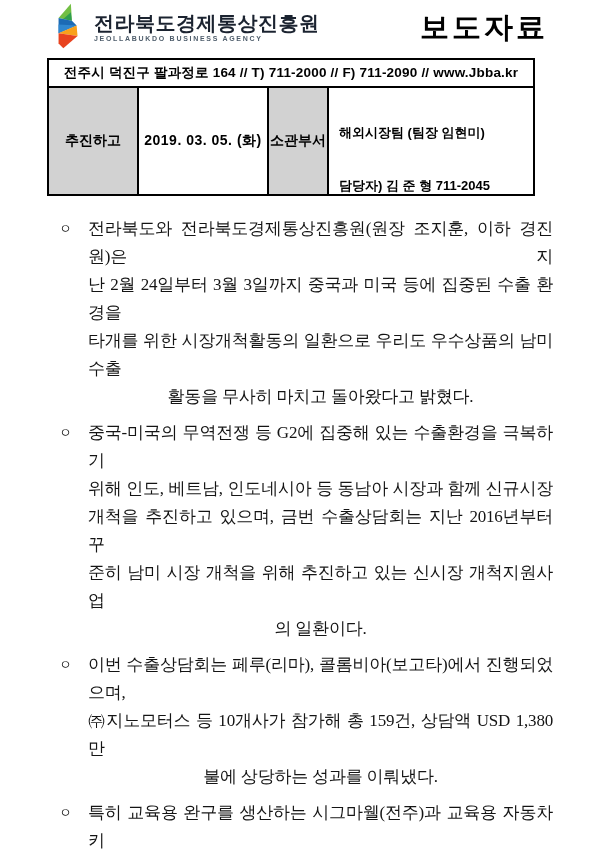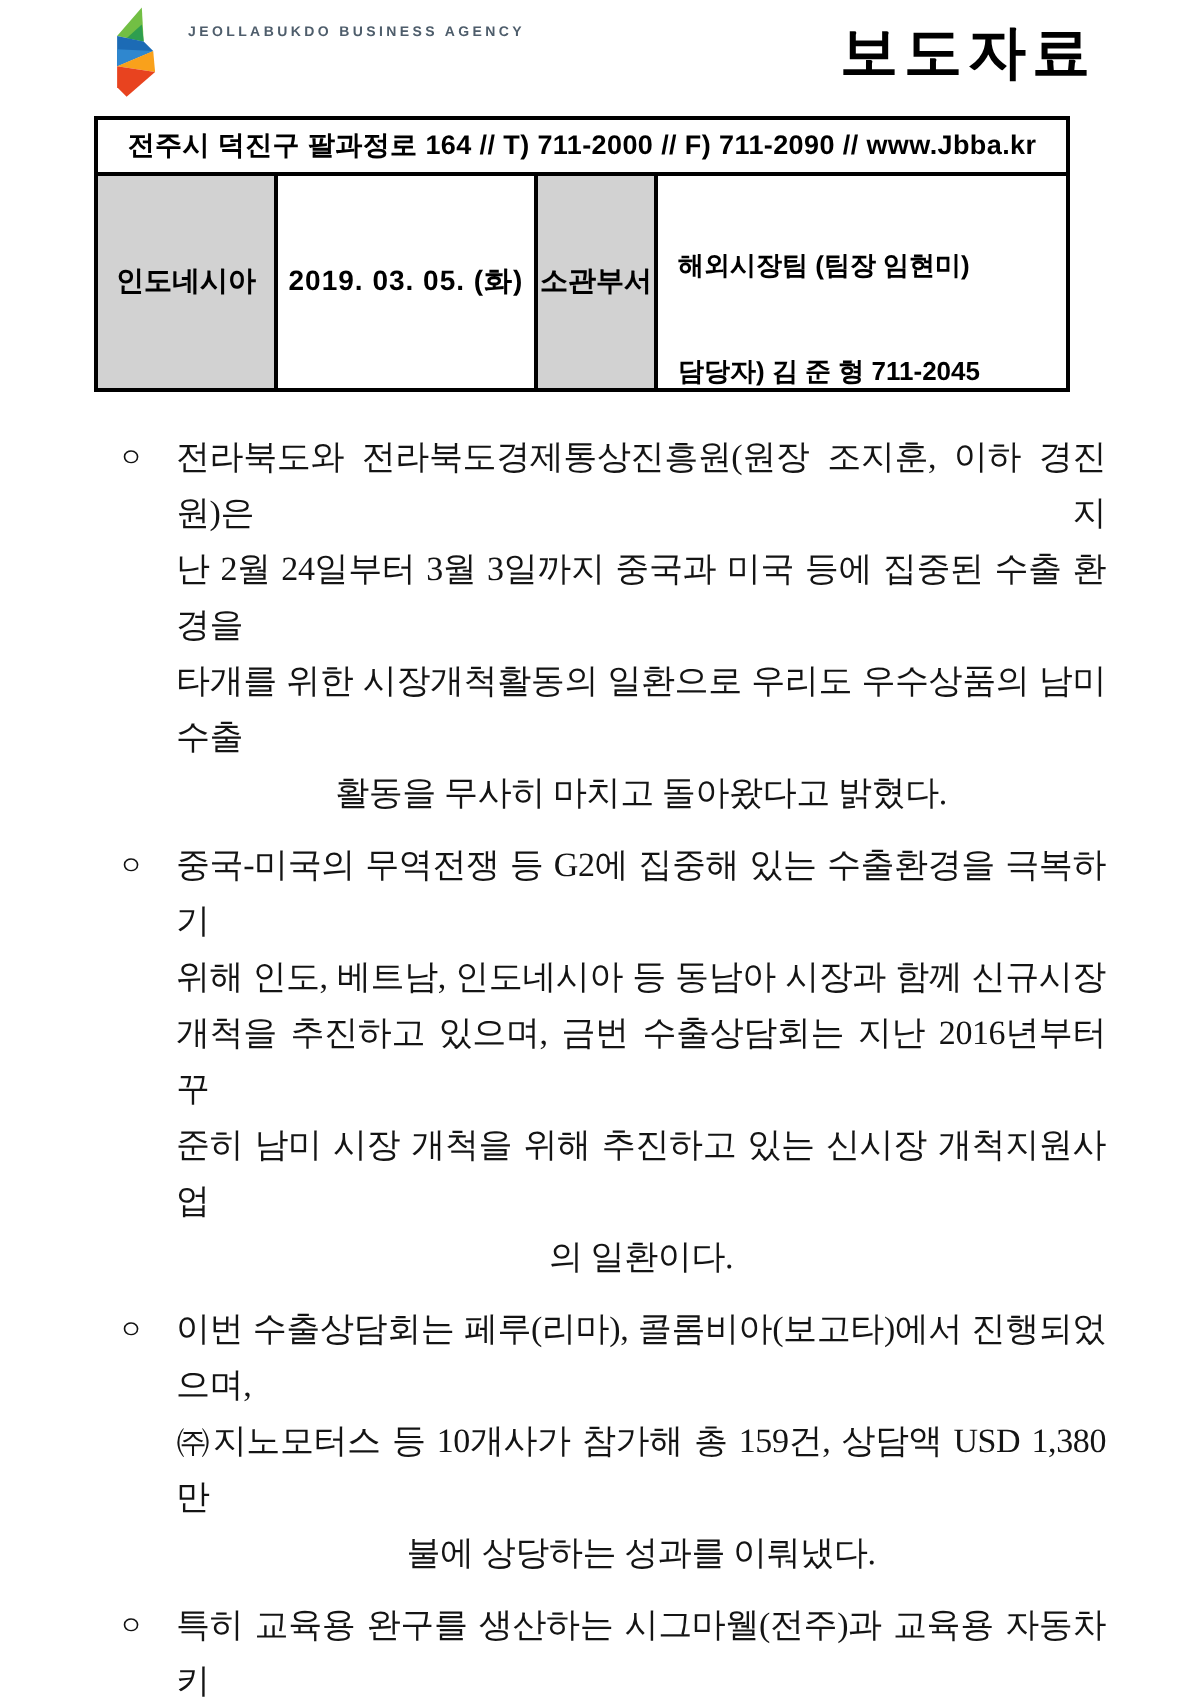--- a/index.html
+++ b/index.html
@@ -88,39 +88,40 @@
     <div class="brand">
       <svg class="logo" viewBox="0 0 40 48" aria-hidden="true">
         <polygon points="22,0 23,18 9,15" fill="#72bf44"></polygon>
         <polygon points="22,9 23,18 14,16.2" fill="#2e9e4f"></polygon>
         <polygon points="9,15 23,18 28,23 9,31" fill="#1c6bb5"></polygon>
         <polygon points="9,22 28,23 9,31" fill="#2f87cf"></polygon>
         <polygon points="9,31 28,23 29,34" fill="#f9a11b"></polygon>
         <polygon points="9,31 29,34 14,47 9,42" fill="#e8431f"></polygon>
       </svg>
       <div class="brand-text">
+        <div class="org-ko">전라북도경제통상진흥원</div>
         <div class="org-en">JEOLLABUKDO BUSINESS AGENCY</div>
       </div>
     </div>
     <div class="press-label">보도자료</div>
   </header>
 
   <table class="info-table">
     <colgroup>
       <col style="width:90px">
         <col style="width:130px">
         <col style="width:60px">
         <col style="width:206px">
     </colgroup>
     <tbody>
       <tr>
         <td colspan="4" class="addr-cell">전주시 덕진구 팔과정로 164 // T) 711-2000 // F) 711-2090 // www.Jbba.kr</td>
       </tr>
       <tr>
-        <td class="label-cell">인도네시아</td>
+        <td class="label-cell">추진하고</td>
         <td class="date-cell">2019. 03. 05. (화)</td>
         <td class="label-cell">소관부서</td>
         <td class="dept-cell">
           <div>해외시장팀 (팀장 임현미)</div>
           <div>담당자) 김 준 형 711-2045</div>
         </td>
       </tr>
     </tbody>
   </table>
 

